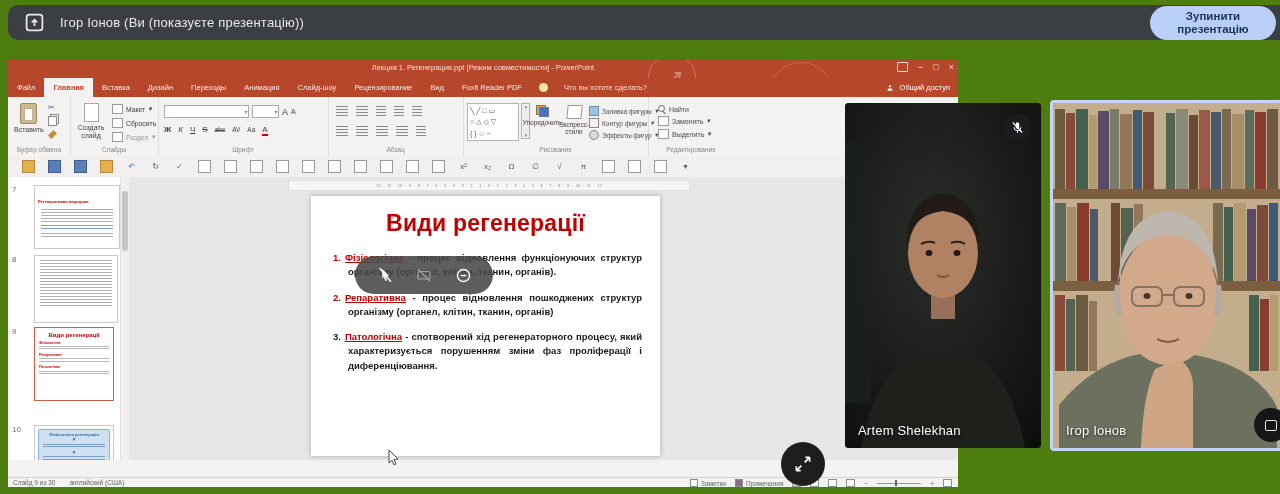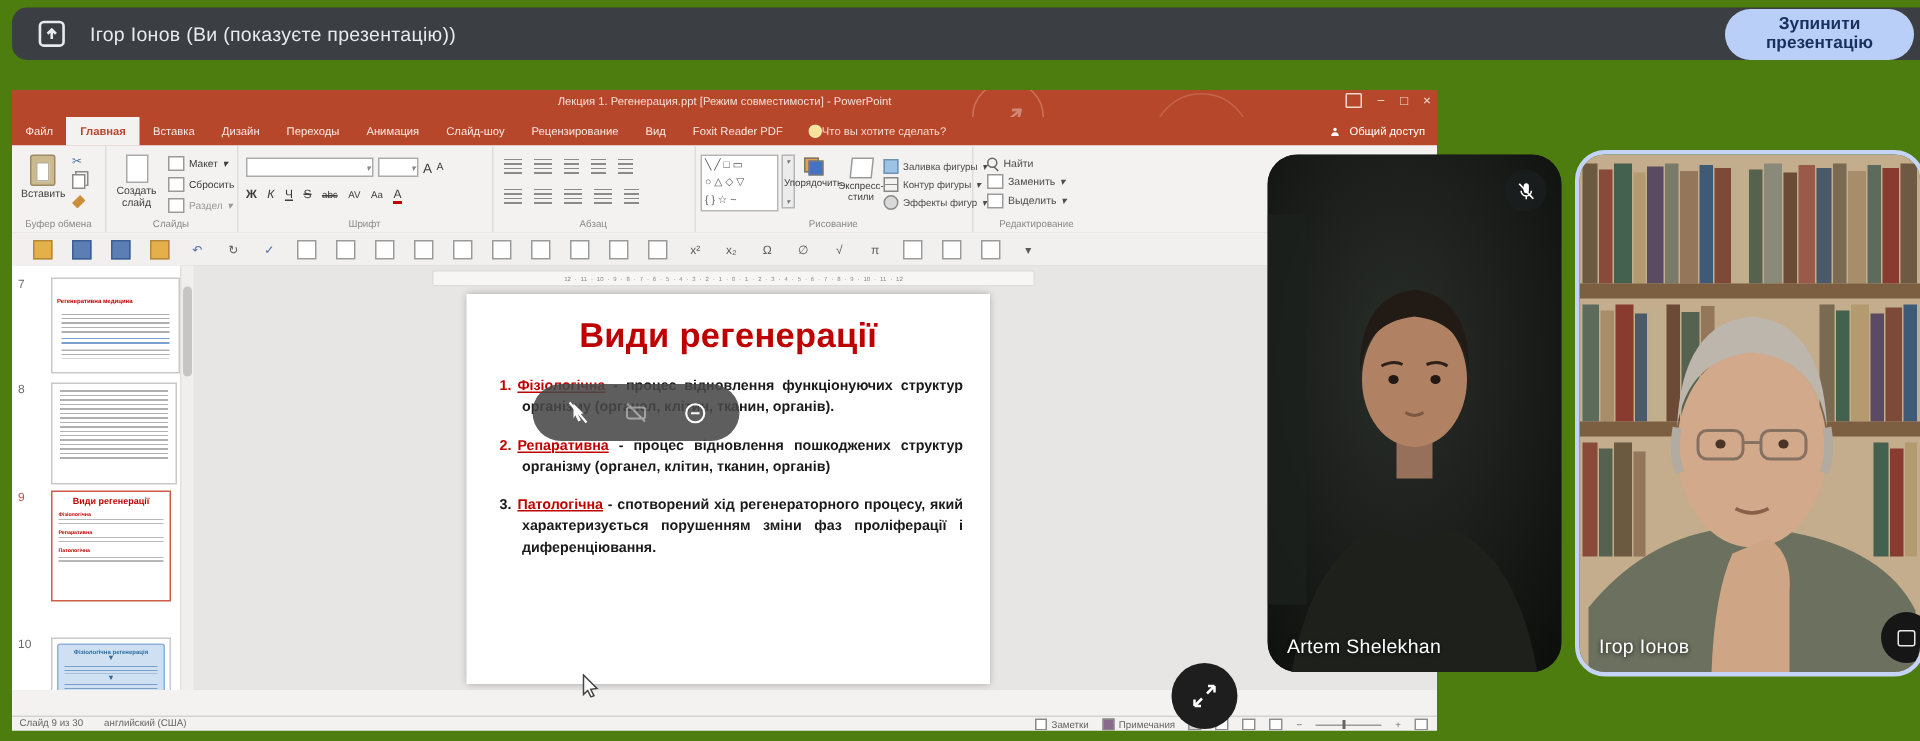--- a/index.html
+++ b/index.html
@@ -22,21 +22,21 @@
   .wc{font-size:9px;color:#f3d9d0;line-height:1;}
   .wbox{width:9px;height:8px;border:1px solid #f3d9d0;border-radius:1px;}
   .deco{position:absolute;border:1.5px solid rgba(255,255,255,.25);border-radius:50%;color:rgba(255,255,255,.35);
         display:flex;align-items:center;justify-content:center;}
   .d1{left:640px;top:-6px;width:46px;height:46px;font-size:22px;}
   .d2{left:760px;top:2px;width:64px;height:64px;font-size:30px;border-color:rgba(255,255,255,.16);color:rgba(255,255,255,.22);}
 
   .tabsrow{position:absolute;left:0;top:18px;right:0;height:19px;background:#b7472a;display:flex;align-items:stretch;}
   .tab{padding:0 9px;font-size:7.5px;color:#fbe9e2;display:flex;align-items:center;white-space:nowrap;}
   .tab.active{background:#f3f2f1;color:#b7472a;font-weight:bold;}
-  .tellme{display:flex;align-items:center;gap:0;padding:0 8px;font-size:7.5px;color:#f6d8cd;white-space:nowrap;}
+  .tellme{display:flex;align-items:center;gap:16px;padding:0 8px;font-size:7.5px;color:#f6d8cd;white-space:nowrap;}
   .bulb{width:7px;height:7px;border-radius:50%;background:#f6e39a;border:1px solid #fff3;}
   .sharebtn{position:absolute;right:8px;top:0;height:19px;display:flex;align-items:center;gap:6px;font-size:7.5px;color:#fff;justify-content:flex-end;}
 
   
   .ribbon{position:absolute;left:0;top:37px;right:0;height:58px;background:#f3f2f1;border-bottom:1px solid #d8d6d4;}
   .grp{position:absolute;top:0;bottom:0;border-right:1px solid #ddd;}
   .grp .glabel{position:absolute;bottom:2px;left:0;right:0;text-align:center;font-size:6.5px;color:#8a8a8a;white-space:nowrap;}
   .rbtn-big{display:flex;flex-direction:column;align-items:center;gap:2px;font-size:7px;color:#3f3f3f;}
   .ico-paste{width:15px;height:19px;background:#cdb98e;border:1px solid #9b8a62;border-radius:2px;position:relative;}
   .ico-paste i{position:absolute;left:3px;top:4px;right:3px;bottom:2px;background:#fff;border:1px solid #b9b29e;}
@@ -129,21 +129,21 @@
   .vico.on{background:#d8d6d4;}
   .zslider{width:44px;height:1px;background:#9a9a9a;position:relative;display:inline-block;}
   .zslider i{position:absolute;left:18px;top:-2.5px;width:2px;height:6px;background:#666;}
 
   
   .fsbtn{position:absolute;left:781px;top:442px;width:44px;height:44px;border-radius:50%;background:#1e1e1e;border:none;
          display:flex;align-items:center;justify-content:center;}
   .cursor{position:absolute;left:388px;top:449px;}
 
   
-  .tile{position:absolute;top:103px;height:345px;border-radius:20px;overflow:hidden;}
+  .tile{position:absolute;top:103px;height:345px;border-radius:4px;overflow:hidden;}
   .t-artem{left:845px;width:196px;background:#141613;}
   .t-igor{left:1050px;width:227px;border:3px solid #c6d3f8;top:100px;height:345px;}
   .tile svg.art{position:absolute;left:0;top:0;width:100%;height:100%;}
   .pname{position:absolute;left:13px;bottom:10px;font-size:13px;color:#fff;text-shadow:0 1px 3px rgba(0,0,0,.8);letter-spacing:.2px;}
   .micoff{position:absolute;right:10px;top:10px;width:28px;height:28px;border-radius:50%;background:rgba(30,32,34,.55);
           display:flex;align-items:center;justify-content:center;}
   .pipbtn{position:absolute;right:-8px;bottom:6px;width:34px;height:34px;border-radius:50%;background:#161616;
           display:flex;align-items:center;justify-content:center;}
   .pipbtn i{width:10px;height:9px;border:1.5px solid #e8e8e8;border-radius:2px;display:block;}
 </style>

